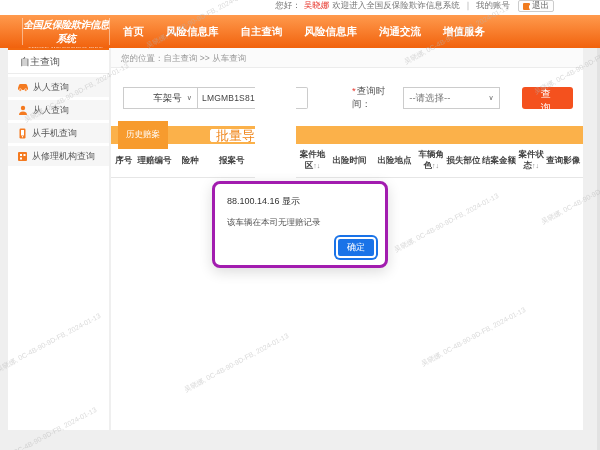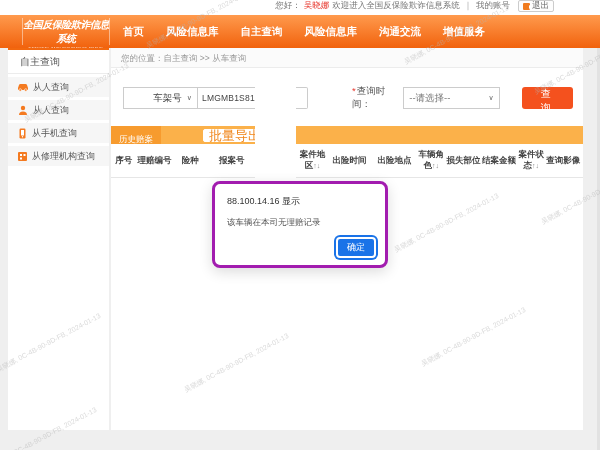--- a/index.html
+++ b/index.html
@@ -56,22 +56,22 @@
                display:flex; align-items:center; padding:0 4px; font-size:8.5px; color:#444;
                letter-spacing:.2px; overflow:hidden; white-space:nowrap; }
   .caret { font-size:7px; color:#666; }
   .req { color:#e8392f; margin-right:1px; }
   .time-label { margin-left:44px; }
   .sel-time { width:103px; margin-left:3px; color:#777; }
   .query-btn { margin-left:22px; background:#f4511e; color:#fff; border:none; border-radius:3px;
                height:22px; padding:0 11px; font-size:10px; letter-spacing:3px; cursor:pointer; }
 
   .results-bar { height:18px; background:#fbb14a; display:flex; align-items:center; }
-  .results-tab { height:18px; line-height:18px; padding:4px 8px; background:#f79b2e; color:#fff;
-                 font-size:8.5px; cursor:pointer; }
+  .results-tab { height:28px; line-height:18px; padding:4px 8px; background:#f79b2e; color:#fff;
+                 font-size:8.5px; cursor:pointer;margin-left:7px; }
   .export-btn { margin-left:42px; background:#fff; color:#f08519; border:1px solid #fff;
                 border-radius:2px; font-size:13px; height:13px; line-height:12px; padding:0 5px; cursor:pointer; }
 
   .table-header { display:flex; align-items:center; padding:5px 2px; min-height:30px;
                   border-bottom:1px solid #e6e6e6; }
   .th { flex-grow:var(--w); flex-basis:0; text-align:center; font-size:8.5px; font-weight:bold;
         color:#444; line-height:1.35; }
   .sort-ic { font-size:7px; color:#888; font-weight:normal; }
   .table-empty { flex:1; background:#fff; }
 

